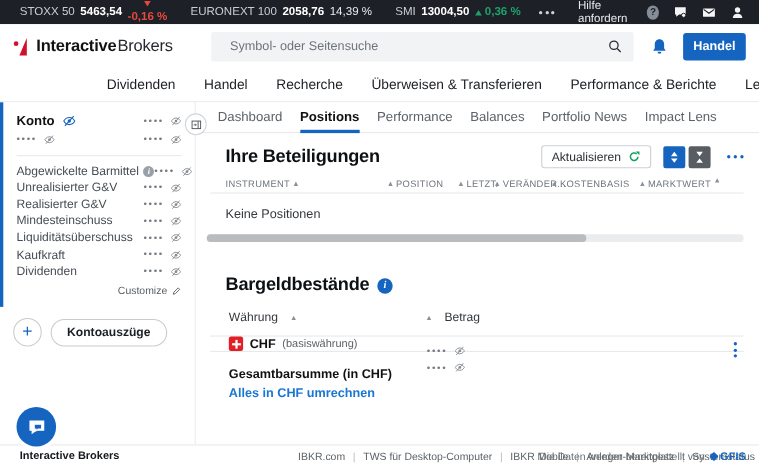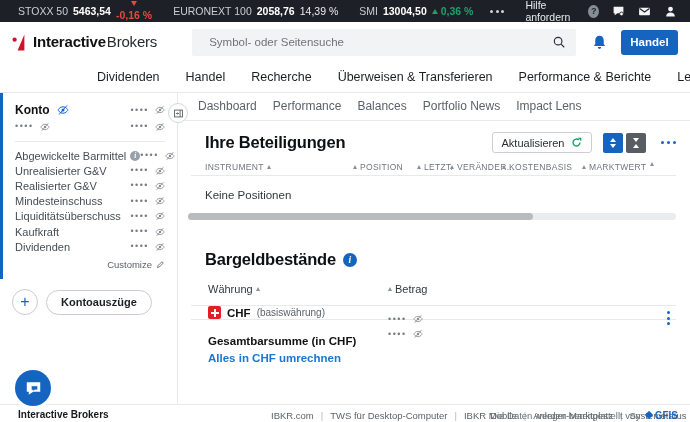--- a/index.html
+++ b/index.html
@@ -112,21 +112,21 @@
     border-bottom:4px solid #8a9097;}
   .empty-text{margin:13px 0 0 27px;font-size:11.5px;color:#34383d;}
   .hscroll{position:relative;margin:12px 0 0 10px;width:488px;height:7px;background:#ebeced;border-radius:3.5px;cursor:pointer;}
   .hscroll .thumb{position:absolute;left:0;top:0;width:345px;height:7px;background:#b9bcbf;border-radius:3.5px;}
   .cash-head{display:flex;align-items:center;gap:7px;margin:30px 0 0 27px;}
   .info-blue{width:14px;height:14px;border-radius:50%;background:var(--accent);color:#fff;font-size:9.5px;
     font-weight:bold;display:inline-flex;align-items:center;justify-content:center;
     font-family:"Liberation Serif",serif;font-style:italic;cursor:pointer;}
   .cash-cols{position:relative;height:14px;margin:14px 14px 0 13px;}
   .cash-col{position:absolute;top:0;font-size:11px;font-weight:500;color:#33383d;
-    display:flex;align-items:center;gap:3px;}
+    display:flex;align-items:center;gap:12px;}
   .cash-row{position:relative;height:15px;margin:8px 14px 0 13px;border-top:1px solid var(--border);
     border-bottom:1px solid var(--border);display:flex;align-items:center;padding-left:17px;}
   .cur-group{display:flex;align-items:center;gap:6px;}
   .flag-ch{width:13px;height:13px;background:#e01f26;border-radius:2px;position:relative;}
   .flag-ch::before{content:"";position:absolute;left:5.5px;top:2.5px;width:2px;height:8px;background:#fff;}
   .flag-ch::after{content:"";position:absolute;top:5.5px;left:2.5px;width:8px;height:2px;background:#fff;}
   .cur-code{font-size:11.5px;font-weight:bold;color:#111;}
   .cur-note{font-size:10px;color:#5c6268;}
   .row-masked{position:absolute;left:197px;top:8px;}
   .kebab{position:absolute;right:6px;top:5px;display:flex;flex-direction:column;gap:2.5px;cursor:pointer;}
@@ -430,20 +430,21 @@
         <svg width="11" height="11">
             <use href="#sym-panel"></use>
           </svg>
       </button>
     </aside>
 
     <main class="main">
 
       <div class="tabs">
         <span class="tab">Dashboard</span>
+        <span class="tab active">Positions</span>
         <span class="tab">Performance</span>
         <span class="tab">Balances</span>
         <span class="tab">Portfolio News</span>
         <span class="tab">Impact Lens</span>
       </div>
 
       <div class="pos-head">
         <h1 class="sec-title">Ihre Beteiligungen</h1>
         <button class="refresh-btn">
           <span>Aktualisieren</span>

